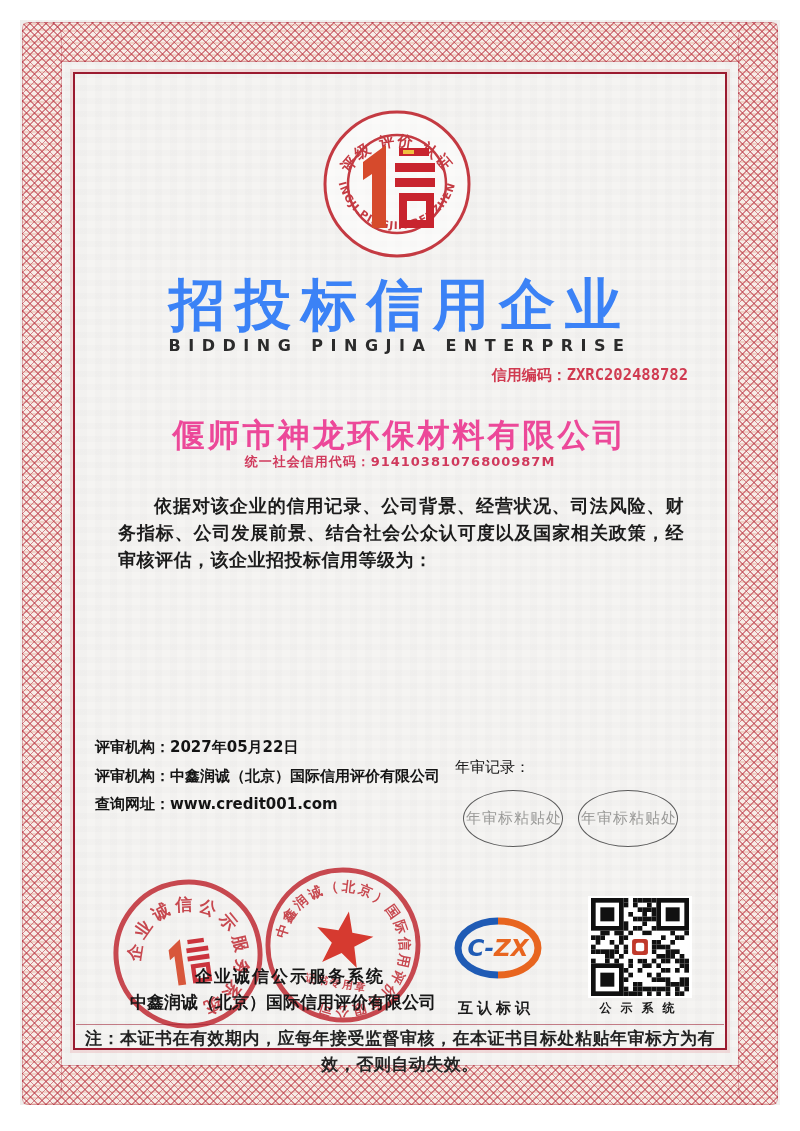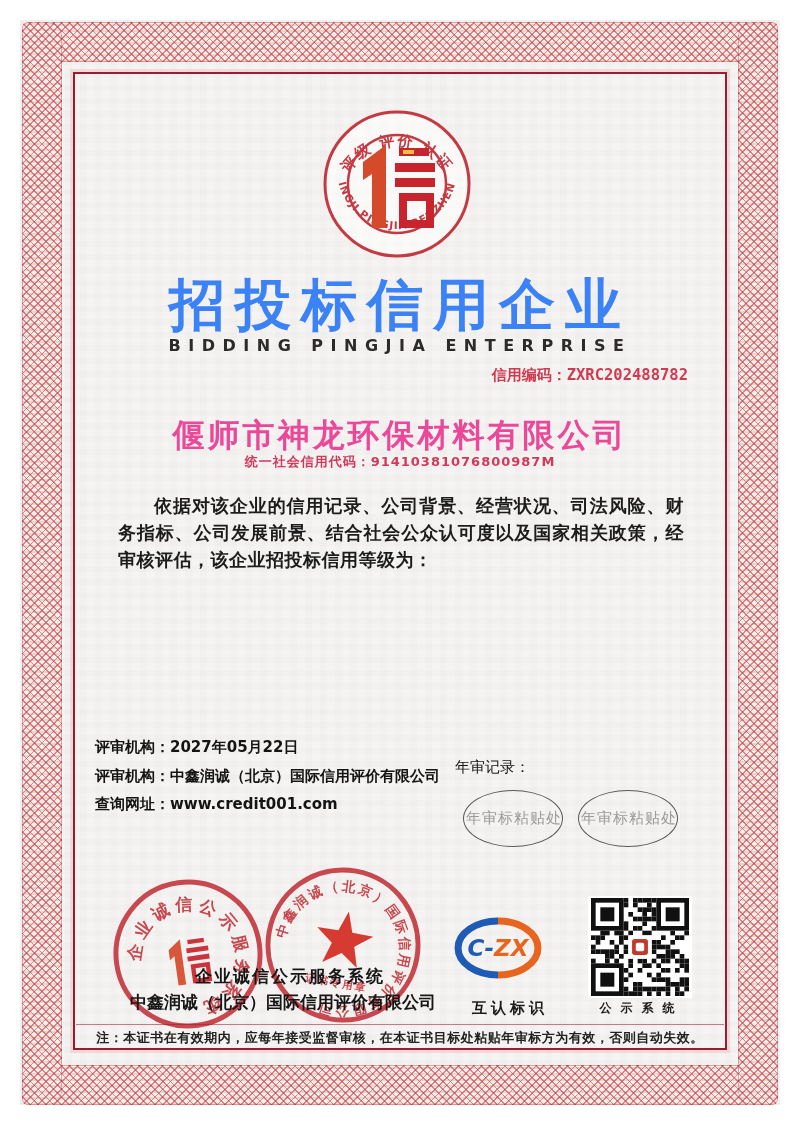--- a/index.html
+++ b/index.html
@@ -36,25 +36,25 @@
     line-height:27px;text-align:justify;text-indent:2em;letter-spacing:.5px;}
   .rating{top:594px;font-size:72px;font-weight:900;color:#cc2020;letter-spacing:4px;
     font-family:"Liberation Serif","DejaVu Serif",serif;}
   .details{left:95px;top:733px;font-size:15px;font-weight:700;color:#141414;}
   .details .row{height:28.5px;line-height:28.5px;white-space:nowrap;}
   .annual-label{left:455px;top:758px;font-size:15px;font-weight:400;color:#141414;}
   .sticker{position:absolute;width:98px;height:55px;border:1.5px solid #5a5a5a;border-radius:50%;
     display:flex;align-items:center;justify-content:flex-end;font-size:15px;color:#9a9a98;letter-spacing:1px;}
   .caption1{left:140px;width:300px;top:965px;text-align:center;font-size:17px;font-weight:800;color:#161616;letter-spacing:2px;}
   .caption2{left:88px;width:390px;top:991px;text-align:center;font-size:17px;font-weight:800;color:#161616;}
-  .czx-label{left:458px;width:104px;top:999px;text-align:center;font-size:15px;font-weight:800;color:#1b1b1b;letter-spacing:4px;}
+  .czx-label{left:444px;width:104px;top:999px;text-align:center;font-size:15px;font-weight:800;color:#1b1b1b;letter-spacing:4px;}
   .qr-label{left:583px;width:108px;top:1000px;text-align:center;font-size:12px;font-weight:800;color:#1b1b1b;letter-spacing:9px;text-indent:9px;}
   .qr-box{left:588px;top:896px;width:100px;height:98px;background:#fff;padding:2px;}
   .note{left:76px;right:76px;top:1024px;height:26px;line-height:26px;text-align:center;
-    font-size:13px;font-weight:700;color:#222;border-top:1px solid rgba(155,27,48,.55);letter-spacing:.5px;}
+    font-size:17px;font-weight:700;color:#222;border-top:1px solid rgba(155,27,48,.55);letter-spacing:.5px;}
   svg text{font-family:"DejaVu Sans","Liberation Sans",sans-serif;}
 </style>
 </head>
 <body>
 
 <div class="cert">
   <div class="paper"></div>
   <div class="band band-top"></div>
   <div class="band band-bottom"></div>
   <div class="band band-left"></div>

